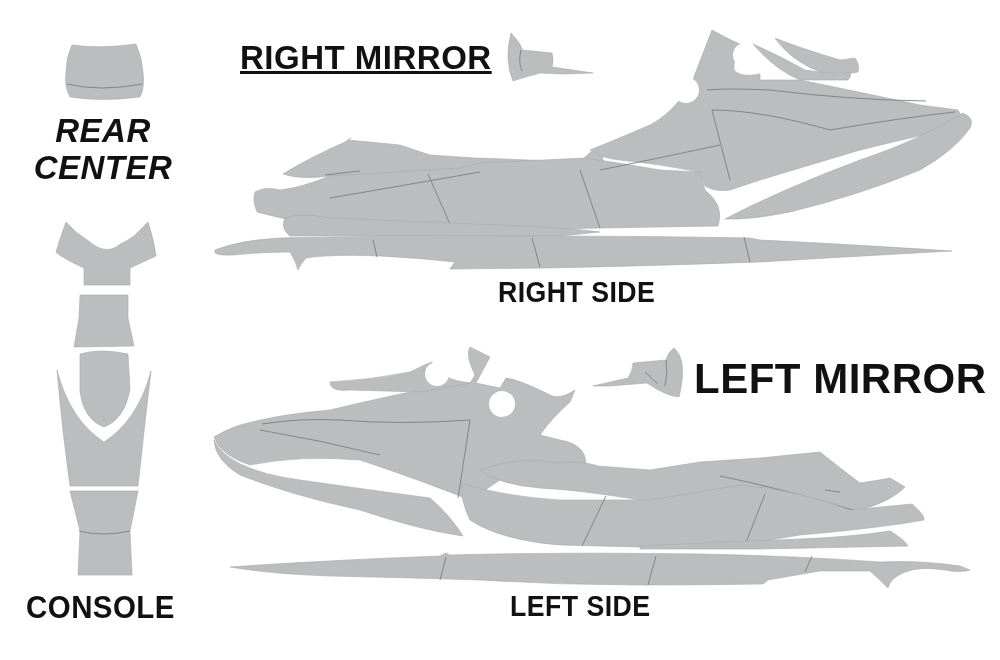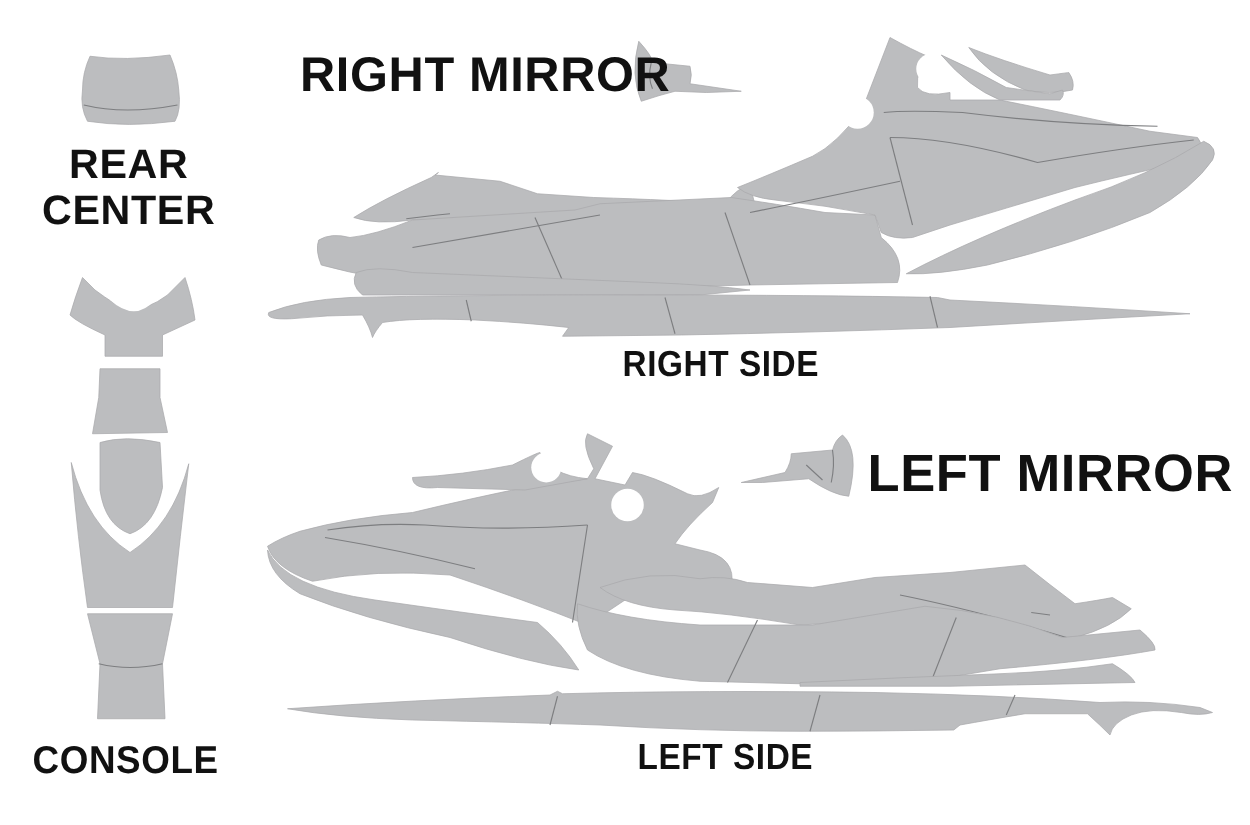--- a/index.html
+++ b/index.html
@@ -1,19 +1,19 @@
 <!DOCTYPE html>
 <html><head>
 <meta charset="utf-8">
 <style>
   html, body { margin: 0; padding: 0; background: #ffffff; }
   body { width: 1000px; height: 660px; position: relative; overflow: hidden; font-family: "Liberation Sans", sans-serif; }
   .label { position: absolute; font-family: "Liberation Sans", sans-serif; font-weight: 700; color: #111111; letter-spacing: 0.5px; line-height: 1; white-space: nowrap; }
-  .lbl-rear { left: 28px; top: 112px; width: 150px; text-align: center; font-size: 33px; line-height: 37px; }
-  .lbl-rmirror { left: 240px; top: 41px; font-size: 39px; }
+  .lbl-rear { left: 28px; top: 112px; width: 150px; text-align: center; font-size: 33px; line-height: 37px; font-style: italic; }
+  .lbl-rmirror { left: 240px; top: 41px; font-size: 33px; text-decoration: underline; }
   .lbl-rside { left: 498px; top: 278px; font-size: 29px; transform: scaleX(0.92); transform-origin: left; }
   .lbl-lmirror { left: 694px; top: 358px; font-size: 42px; }
   .lbl-console { left: 26px; top: 592px; font-size: 31px; transform: scaleX(0.95); transform-origin: left; }
   .lbl-lside { left: 510px; top: 592px; font-size: 29px; transform: scaleX(0.92); transform-origin: left; }
   svg.art { position: absolute; left: 0; top: 0; }
   .piece { fill: #bcbdbf; stroke: #a9aaac; stroke-width: 0.6; }
   .seam { fill: none; stroke: #7d7e80; stroke-width: 0.9; }
   .gap { fill: #ffffff; }
 </style>
 </head>

